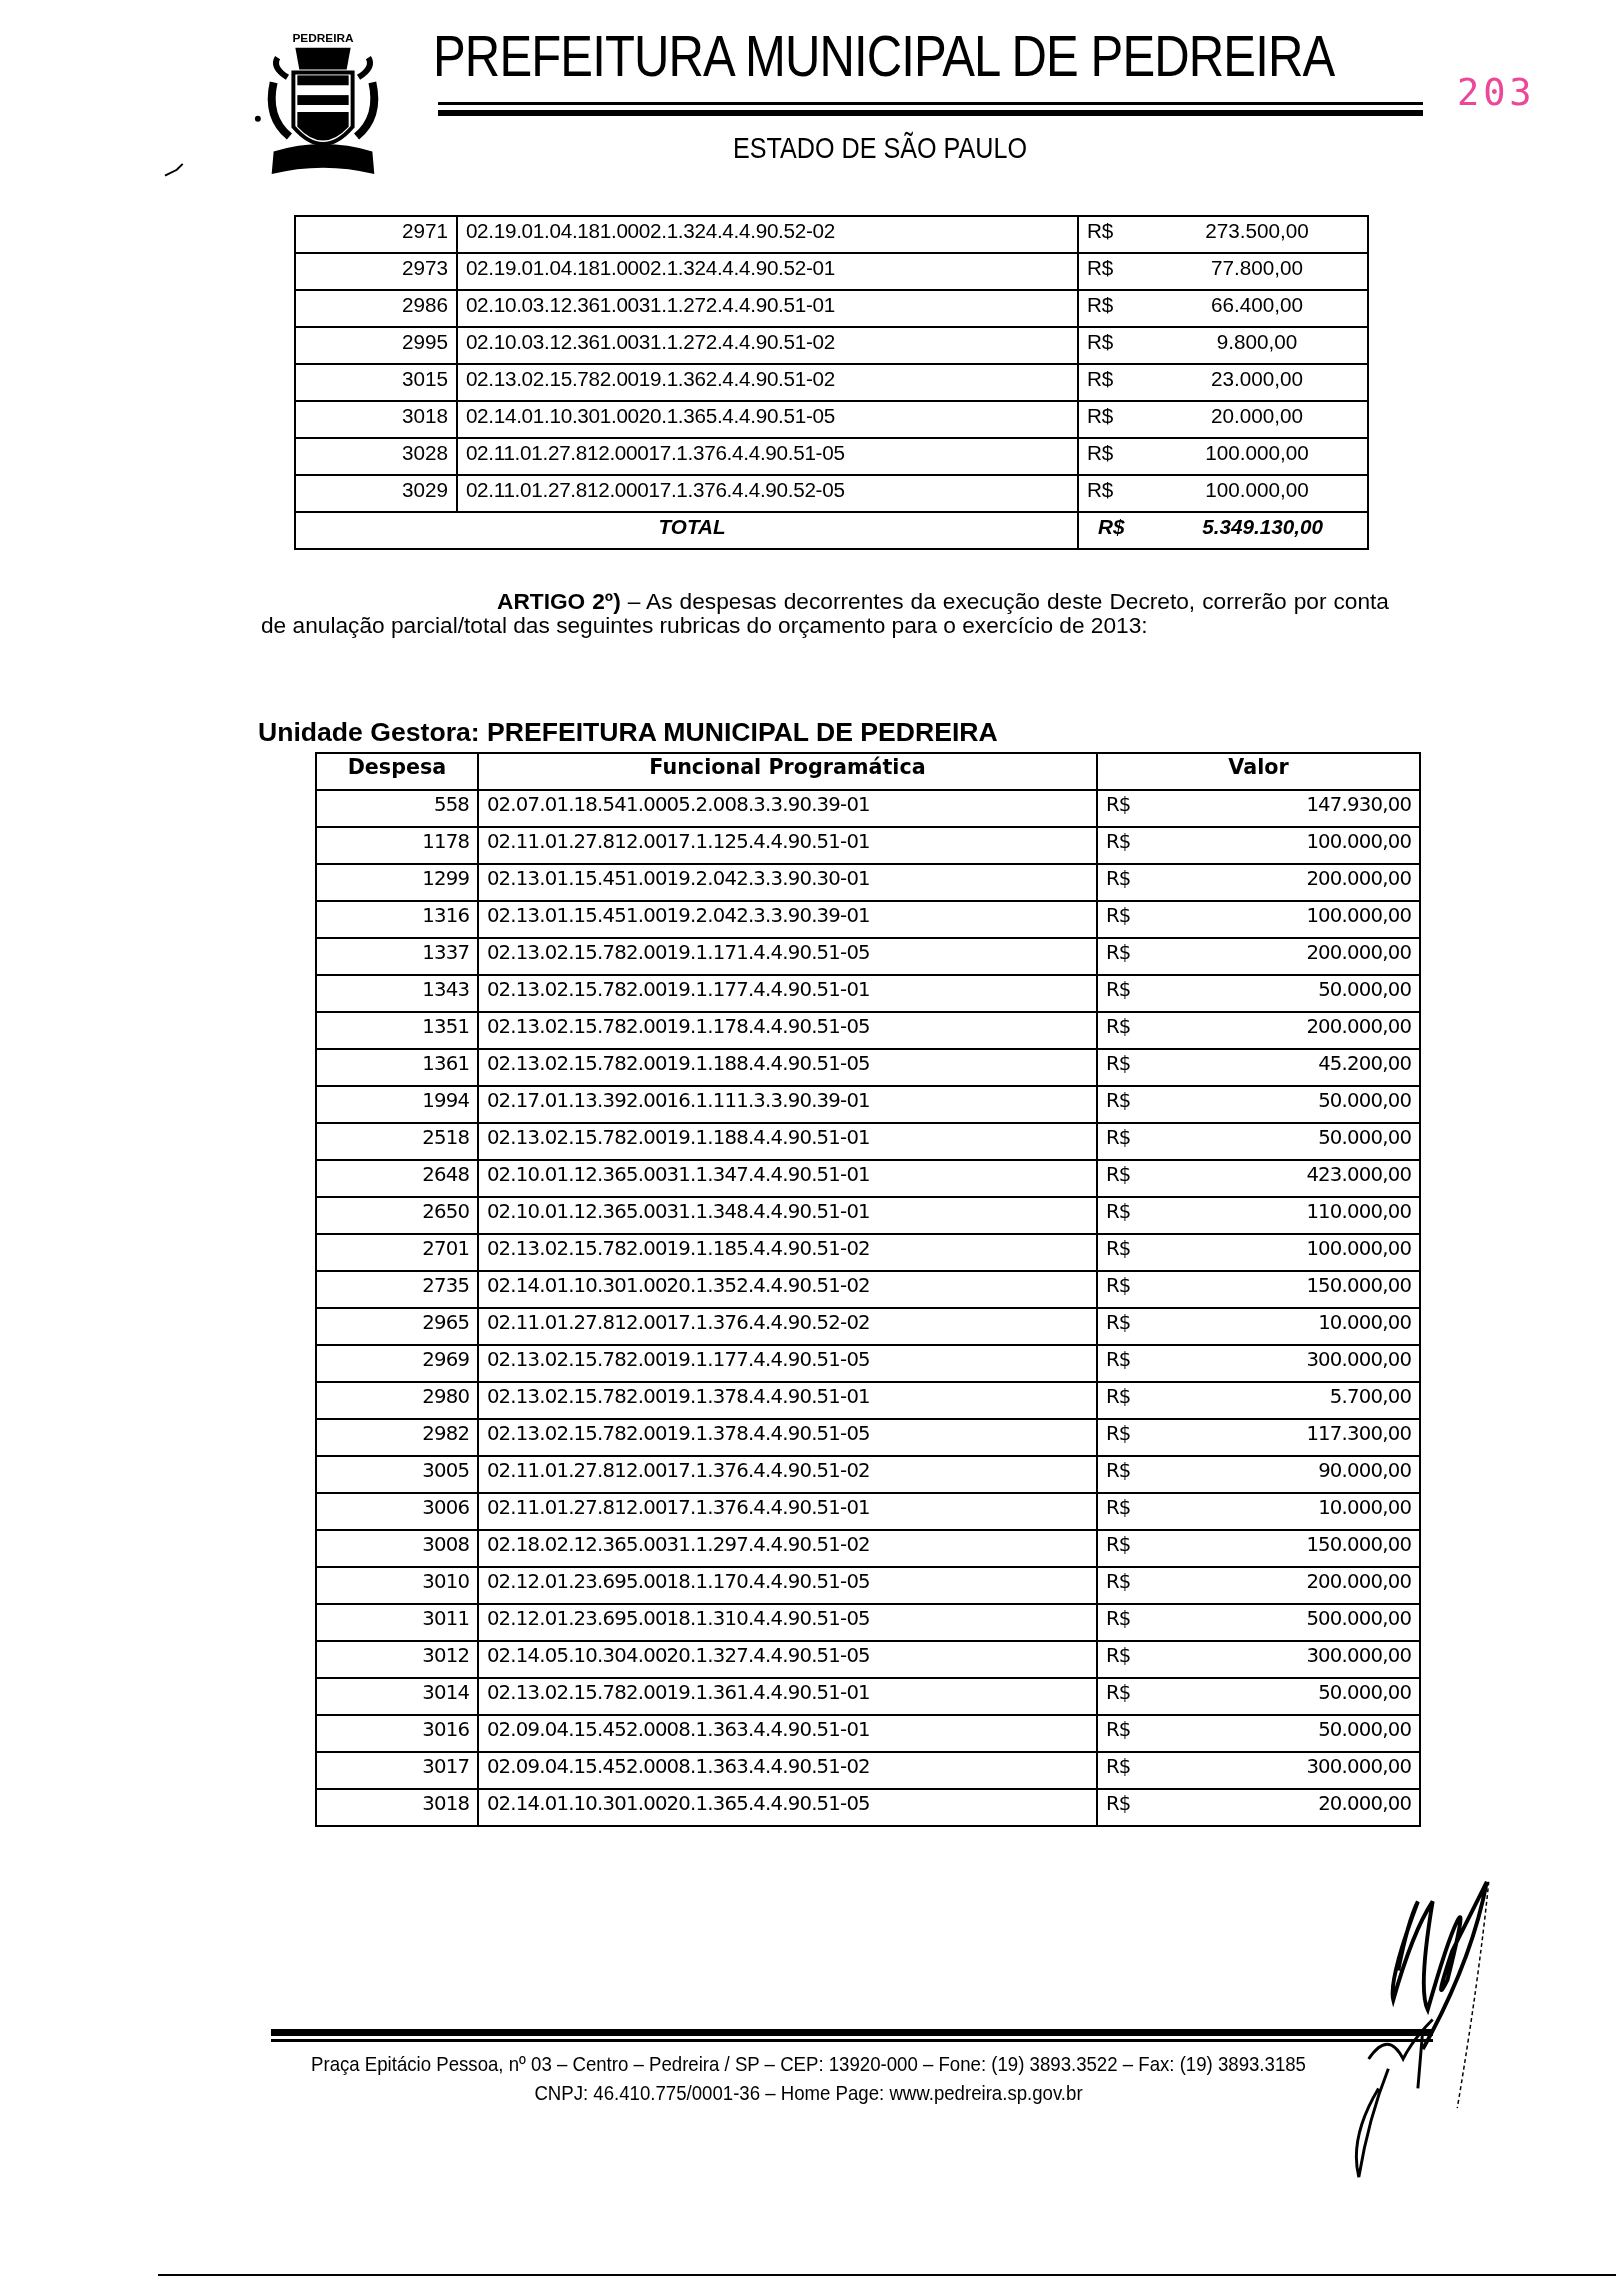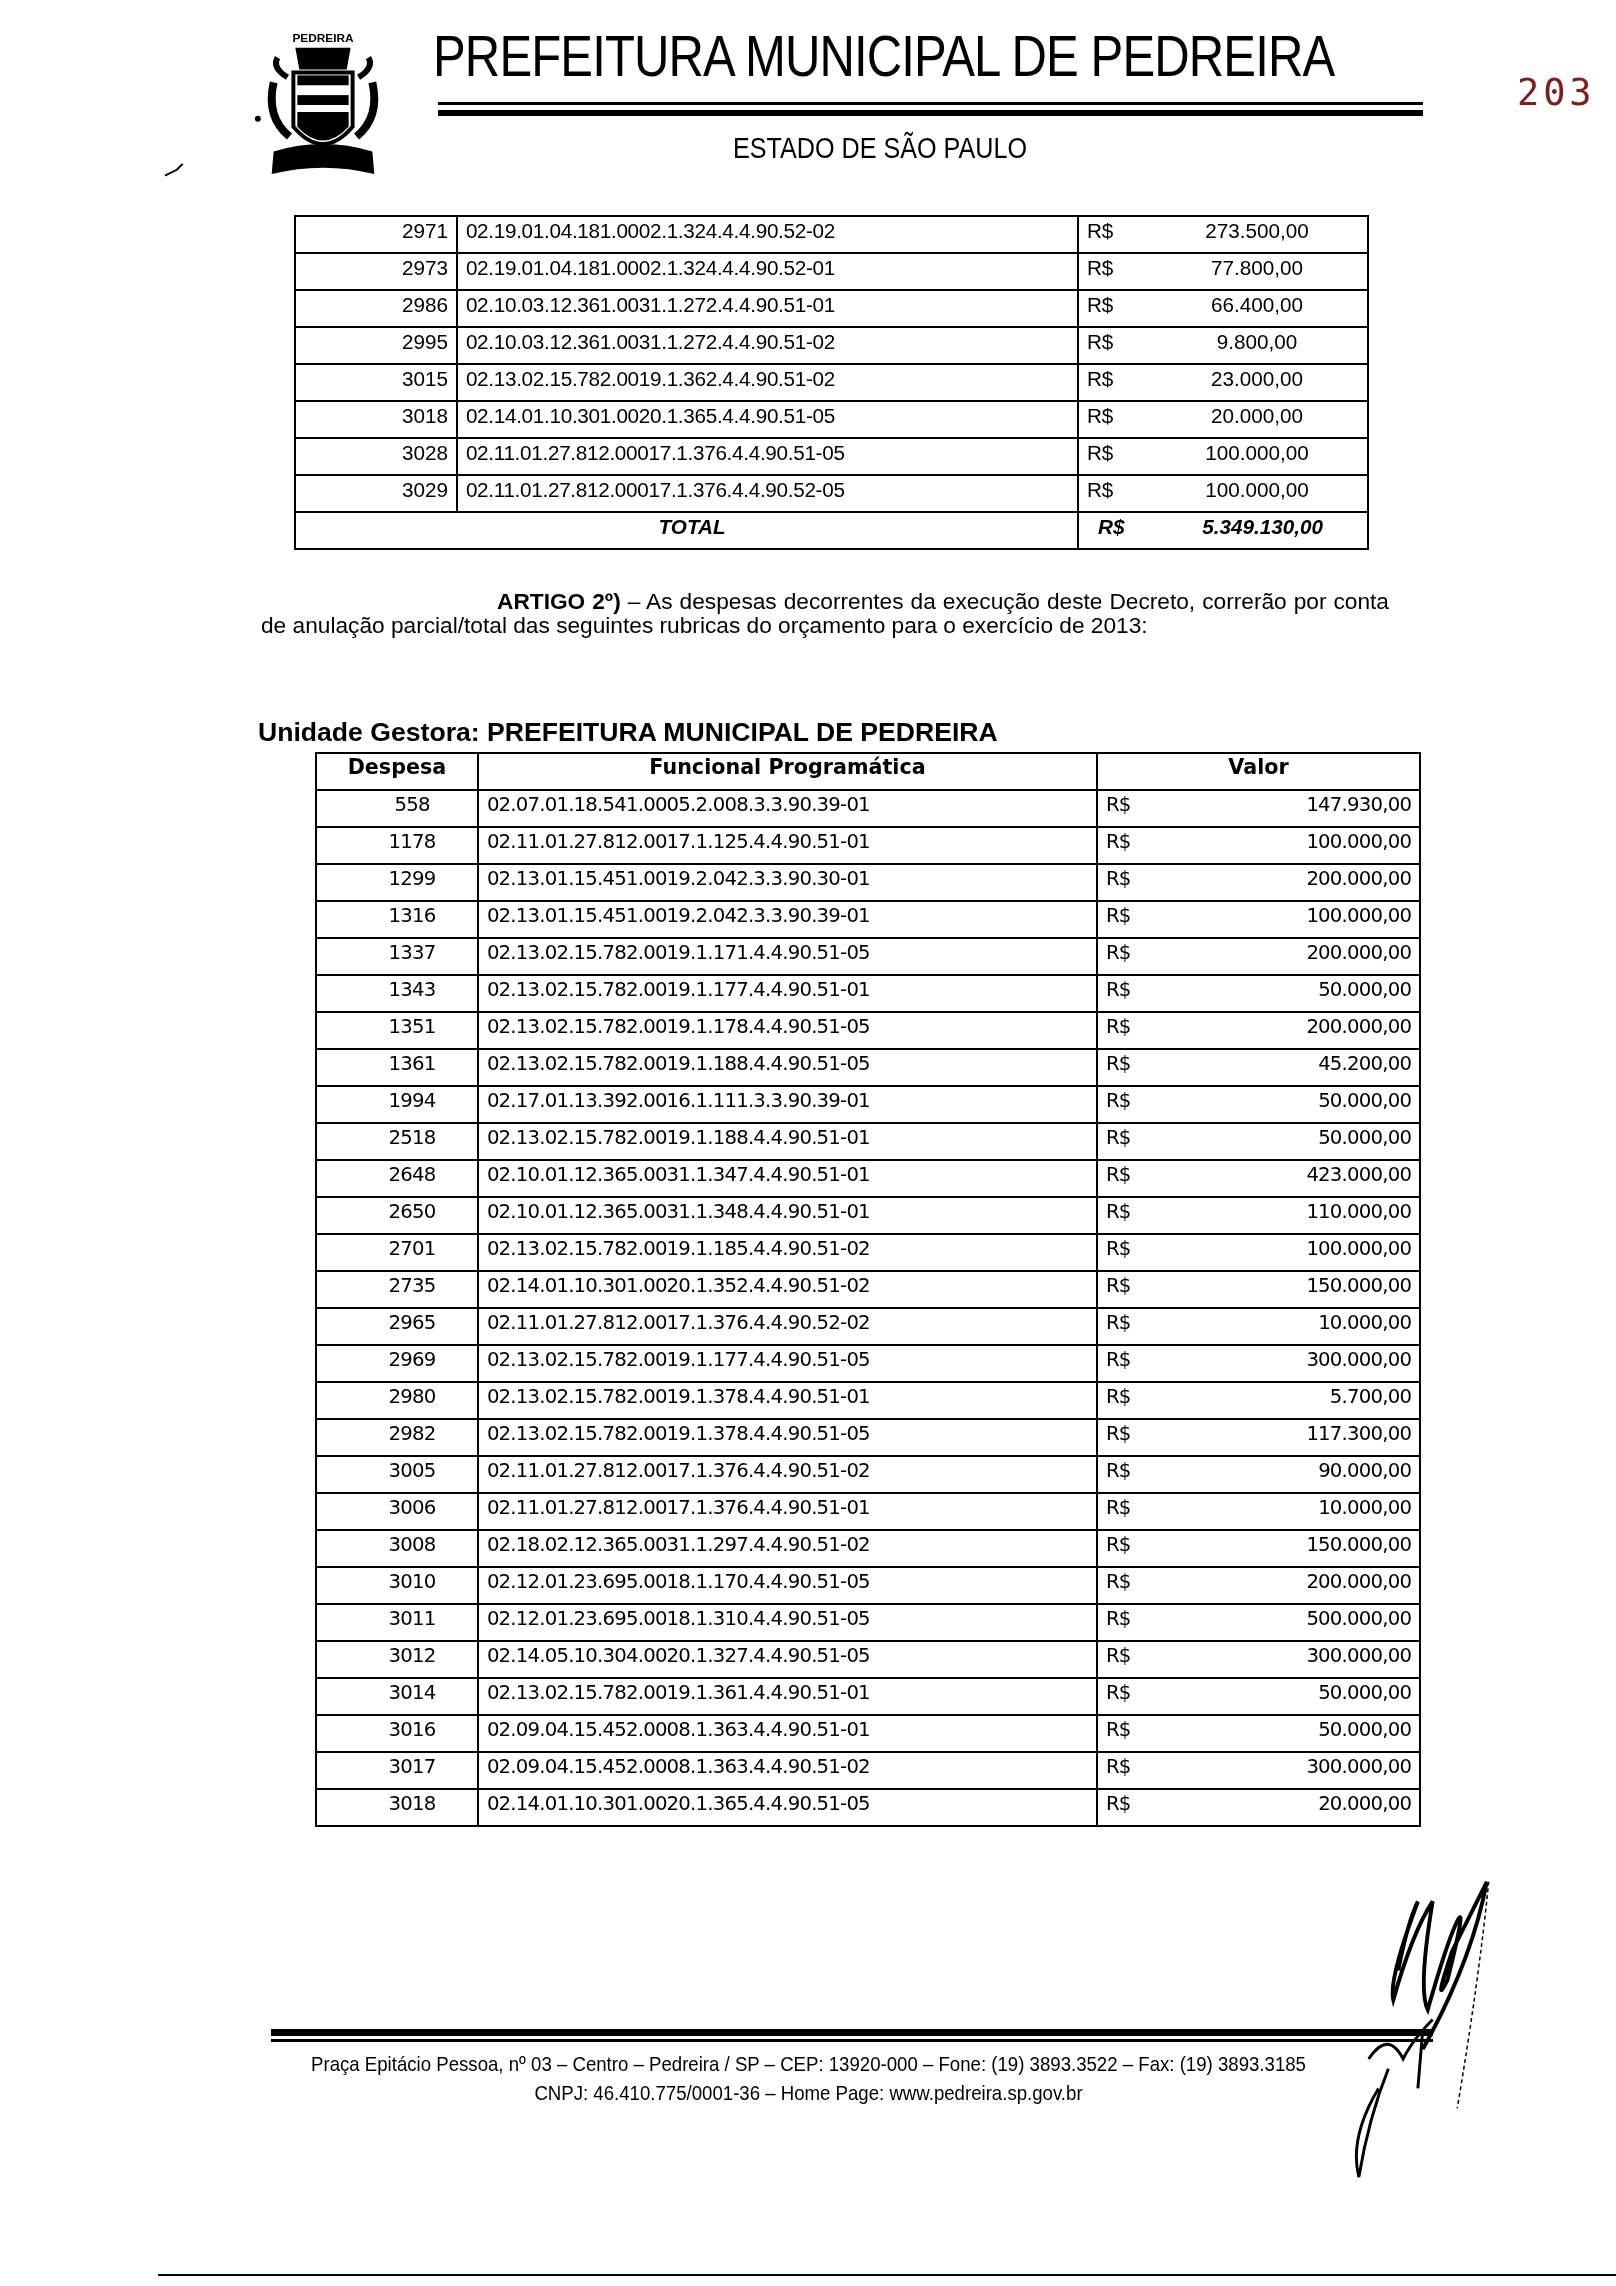--- a/index.html
+++ b/index.html
@@ -4,21 +4,21 @@
 <style>
   html, body { margin:0; padding:0; background:#ffffff; }
   body { width:1617px; height:2286px; position:relative; overflow:hidden; color:#000; font-family:"Liberation Sans", sans-serif; }
   .abs { position:absolute; }
   
   #crest { left:244px; top:27.6px; width:158px; height:153px; }
   #title { left:433px; top:27.6px; font-size:57px; letter-spacing:-1px; transform:scaleX(0.86); transform-origin:left top; white-space:nowrap; line-height:1; }
   #rule-top-thin { left:438px; top:102px; width:985px; height:3px; background:#000; }
   #rule-top-thick { left:438px; top:110px; width:985px; height:5.9px; background:#000; }
   #subtitle { left:733px; top:131px; font-size:29.6px; transform:scaleX(0.85); transform-origin:left top; white-space:nowrap; }
-  #page-num { left:1517px; top:71px; font-size:37px; font-family:"DejaVu Sans Mono", monospace; color:#7f1d1d; letter-spacing:3.9px; }
+  #page-num { left:1457px; top:71px; font-size:37px; font-family:"DejaVu Sans Mono", monospace; color:#ec4899; letter-spacing:3.9px; }
   #tick-mark { left:163px; top:158px; width:29.6px; height:19.7px; }
 
   
   table.grid { border-collapse:collapse; position:absolute; table-layout:fixed; }
   table.grid td, table.grid th { border:2px solid #000; padding:0 7.9px; height:35px; font-size:20.7px; vertical-align:top; line-height:27.6px; }
   #t1 { left:294px; top:215px; width:1072px; }
   #t1 td { font-family:"Liberation Sans", sans-serif; transform-origin:left; }
   #t1 td.code { font-size:20.7px; letter-spacing:-0.3px; }
   #t1 td.id { text-align:right; }
   #t1 td.cur { border-right:none; width:59px; }
@@ -28,21 +28,21 @@
 
   #artigo { left:261px; top:589px; width:1128px; font-size:22.7px; line-height:24px; text-align:justify; }
   #artigo .lead { display:inline-block; width:236px; }
   #artigo b { font-weight:bold; }
 
   #unidade { left:258px; top:717px; font-size:26.6px; font-weight:bold; white-space:nowrap; }
 
   #t2 { left:291px; top:752px; width:1103px;margin-left:24px; }
   #t2 th { font-weight:bold; font-size:20.7px; text-align:center; height:35px; font-family:"DejaVu Sans", sans-serif; }
   #t2 td { font-family:"DejaVu Sans", sans-serif; font-size:19.7px; letter-spacing:-0.8px; }
-  #t2 td.id { text-align:center;padding-left:38px; }
+  #t2 td.id { text-align:right;padding-left:38px; }
   #t2 td.cur { border-right:none; }
   #t2 td.amt { border-left:none; text-align:right; }
 
   
   #rule-foot-thick { left:271px; top:2029px; width:1162px; height:6.9px; background:#000; }
   #rule-foot-thin { left:271px; top:2039px; width:1162px; height:3px; background:#000; }
   #foot1 { left:0; width:1617px; top:2052px; text-align:center; font-size:20.7px; transform:scaleX(0.9); transform-origin:center top; white-space:nowrap; }
   #foot2 { left:0; width:1617px; top:2081px; text-align:center; font-size:20.7px; transform:scaleX(0.9); transform-origin:center top; white-space:nowrap; }
   #rule-bottom { left:158px; top:2274px; width:1459px; height:2px; background:#000; }
   #signature { left:1221px; top:1862px; width:315px; height:325px; }

